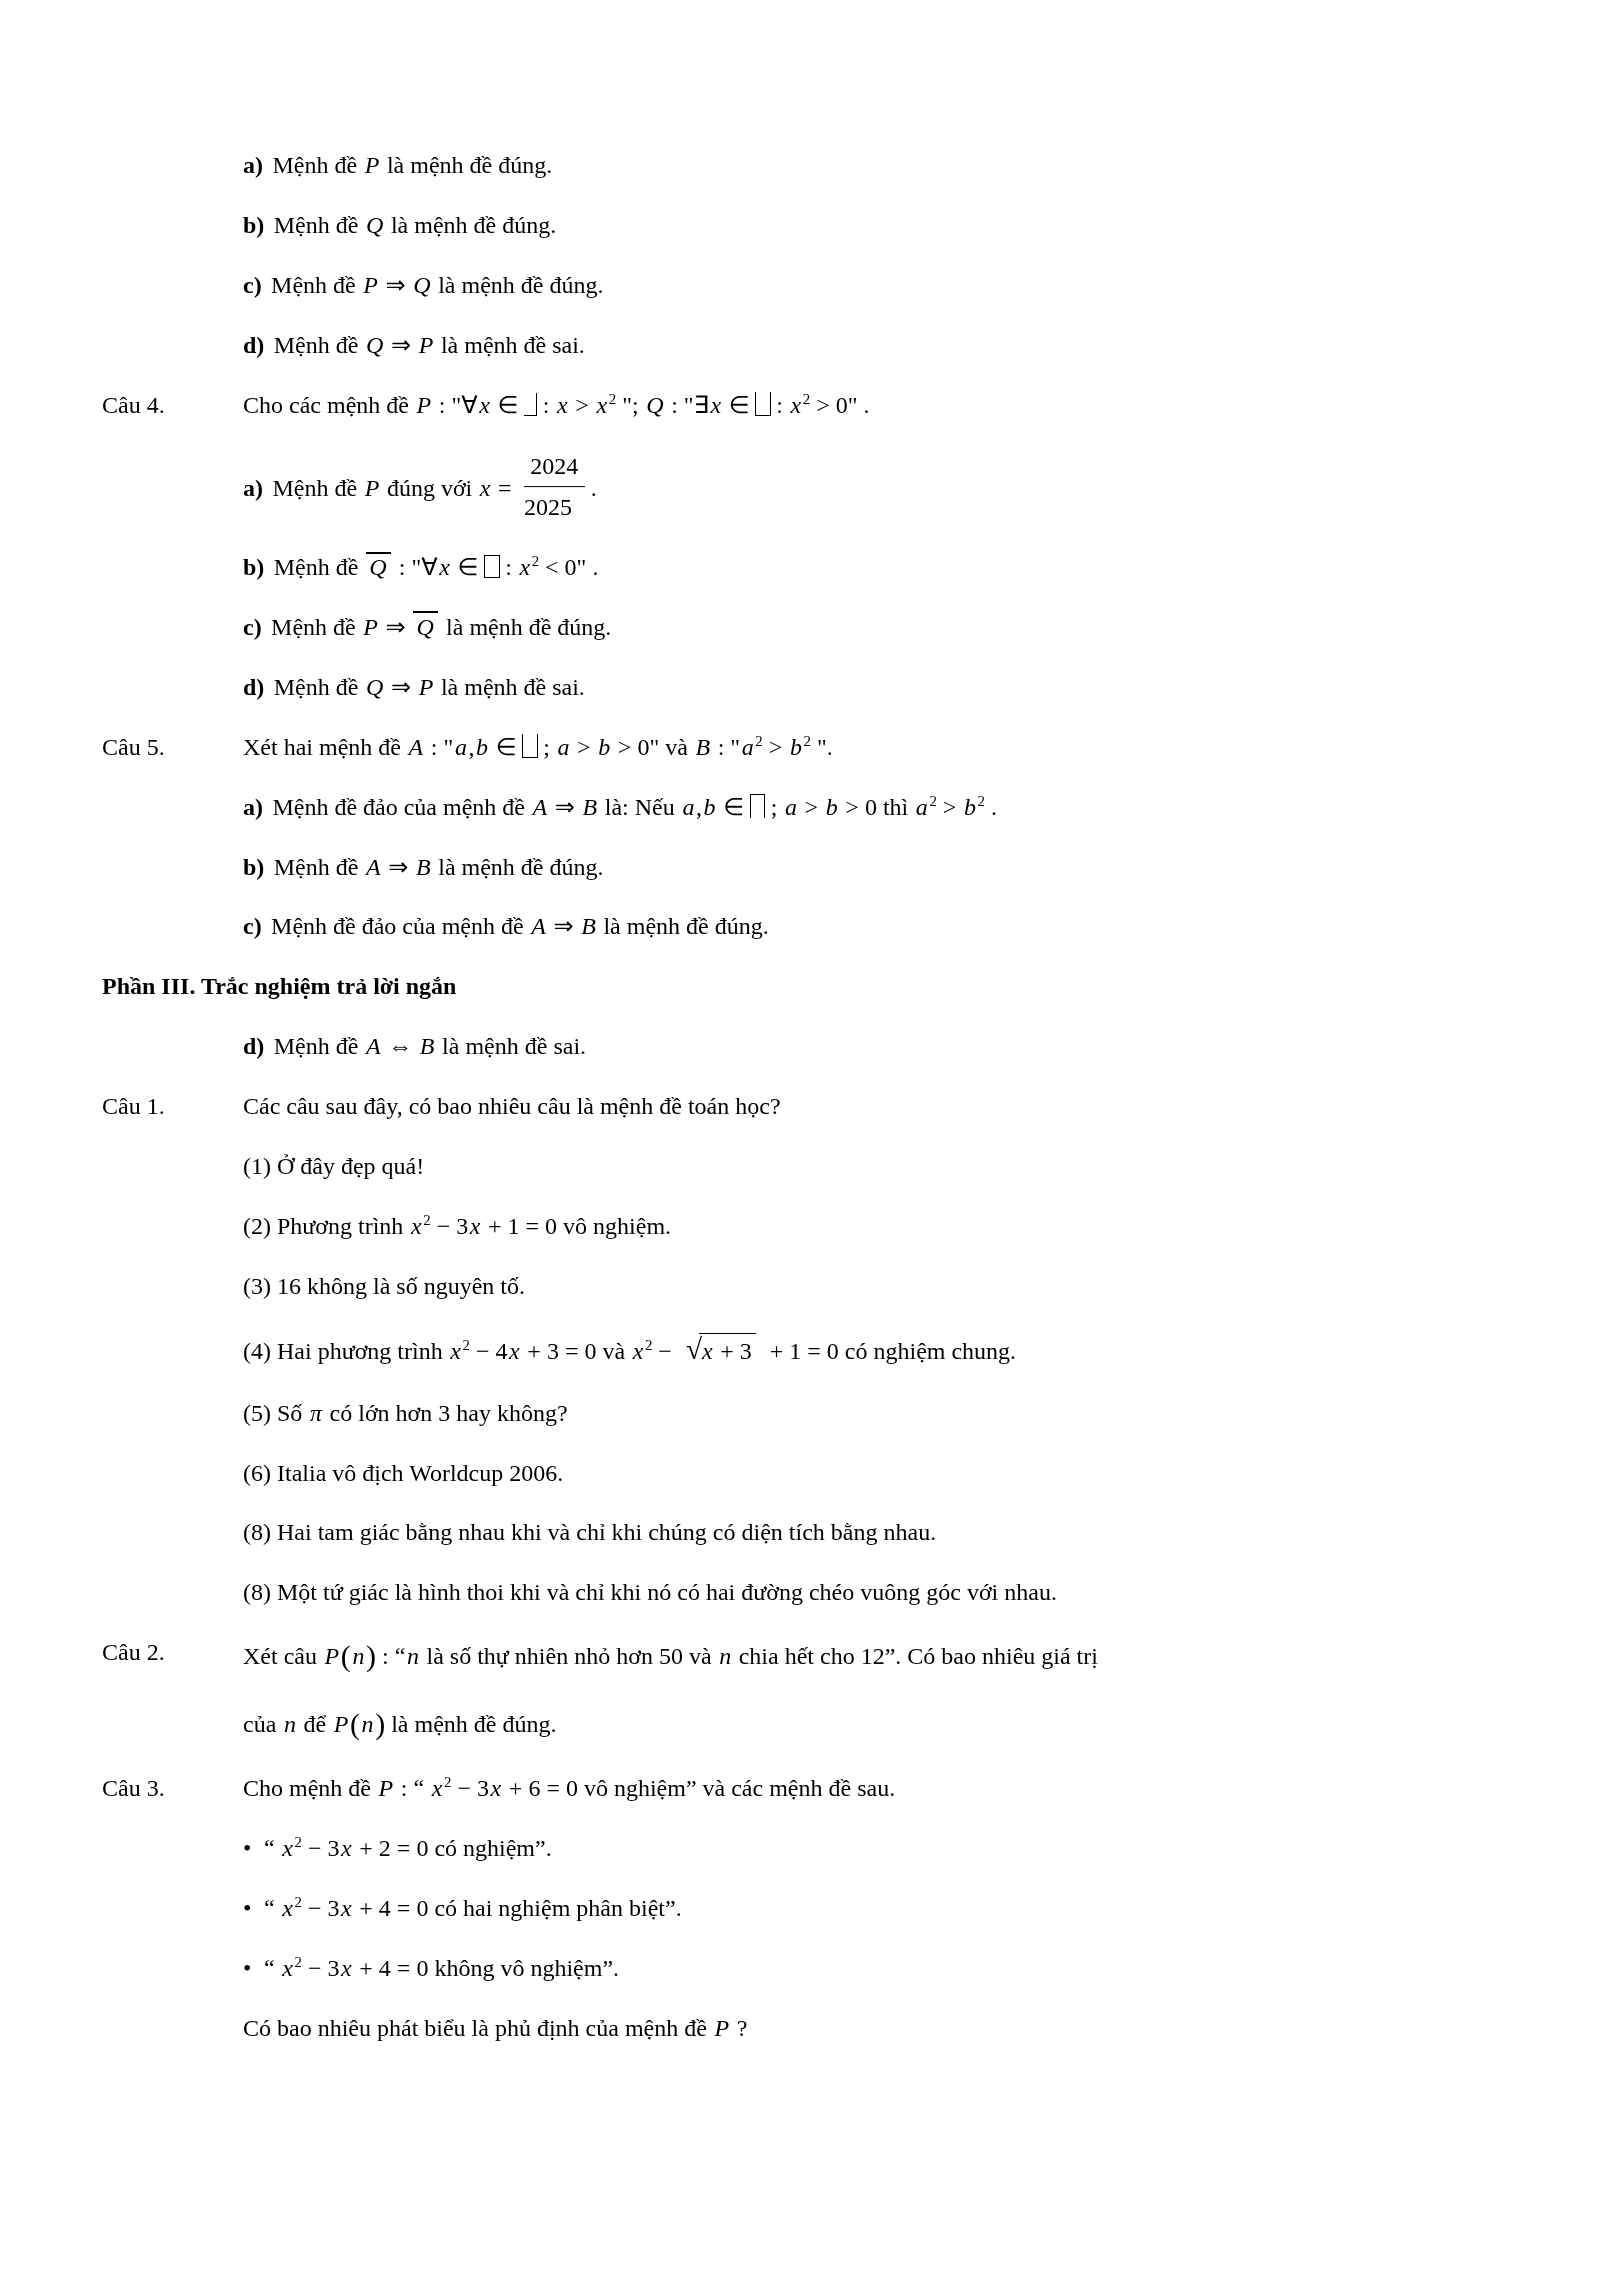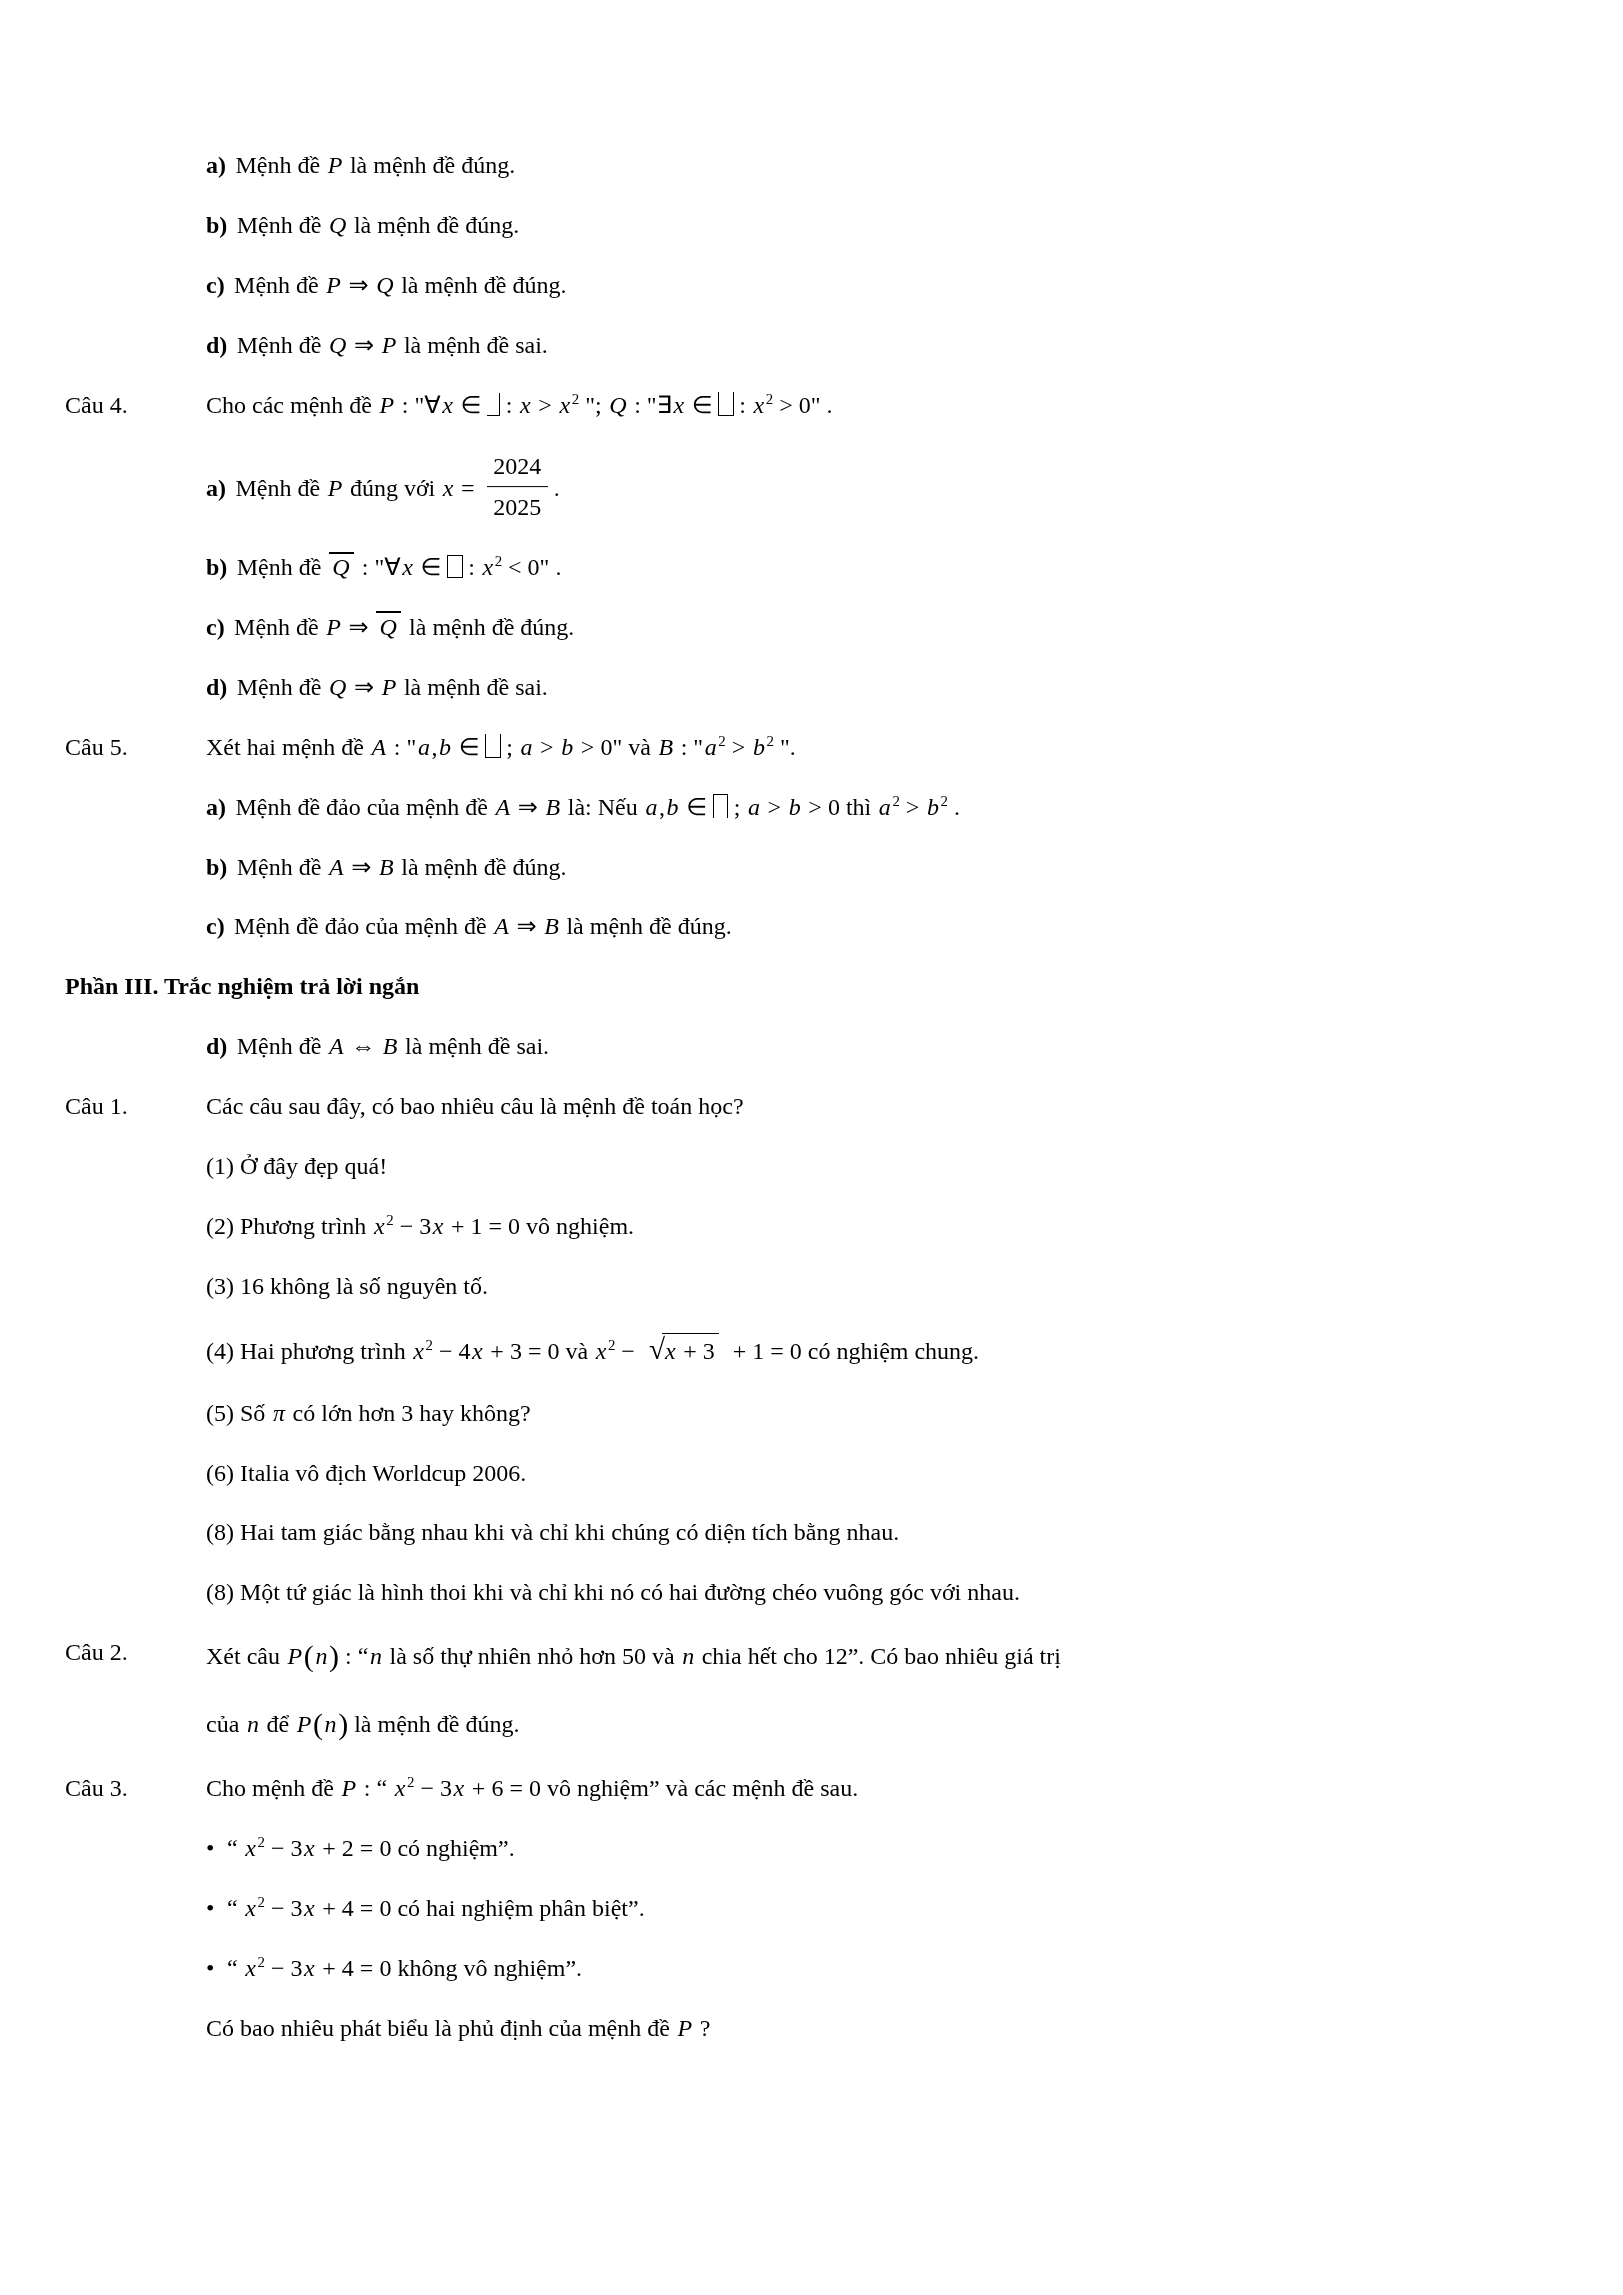--- a/index.html
+++ b/index.html
@@ -3,38 +3,38 @@
 <meta charset="utf-8">
 <style>
   html,body{margin:0;padding:0}
   body{
     width:1623px;height:2295px;
     background:#ffffff;color:#000000;
     font-family:"Liberation Serif",serif;
     font-size:24px;
     overflow:hidden;
   }
-  #doc{padding:149px 71px 0 65px}
+  #doc{padding:149px 71px 0 102px}
   .line{white-space:nowrap;line-height:1.35;margin-bottom:27.5px}
   .q{display:flex}
   .qlabel{flex:0 0 141px;width:141px;font-weight:400}
   .heading{font-weight:700}
   .indent{margin-left:141px}
   .opt-label{font-weight:700;margin-right:9.4px}
   .b-char{margin-right:12.6px}
   .m{font-style:italic;padding:0 1.6px}
   .s{font-size:0.62em;vertical-align:super;font-style:normal}
   .bp{font-size:1.25em;font-style:normal;vertical-align:-2.4px}
   .tofu{display:inline-block;width:15.7px;height:23.6px;vertical-align:-3.1px;margin:0 5.5px;box-sizing:border-box}
   .tofu.corner{width:13.4px;height:23px;border-right:1.6px solid #000;border-bottom:1.6px solid #000}
   .tofu.u{border-left:1.6px solid #000;border-right:1.6px solid #000;border-bottom:1.6px solid #000}
   .tofu.n{border-left:1.6px solid #000;border-right:1.6px solid #000;border-top:1.6px solid #000}
   .tofu.full{border:1.6px solid #000}
   .over{display:inline-block;border-top:2.4px solid #000;padding:1.6px 3.1px 0 1.6px;line-height:1.05;margin:0 1.6px}
-  .frac{display:inline-block;vertical-align:middle;text-align:center;margin:0 6.3px;transform:translateY(-3.9px)}
+  .frac{display:inline-block;vertical-align:middle;text-align:left;margin:0 6.3px;transform:translateY(-3.9px)}
   .frac .fn{display:block;padding:0 6.3px 3.9px;border-bottom:1.6px solid #000}
   .frac .fd{display:block;padding-top:3.9px}
   .tall{margin-top:33px;margin-bottom:23.6px}
   .gap{margin-top:11px}
   .sqrt{display:inline-block;margin:0 8px;white-space:nowrap}
   .rsign{font-size:1.22em;font-style:normal}
   .rbody{border-top:1.6px solid #000;padding:0.8px 3.9px 0 1.6px;margin-left:-3.1px;display:inline-block}
 </style>
 </head>
 <body>

